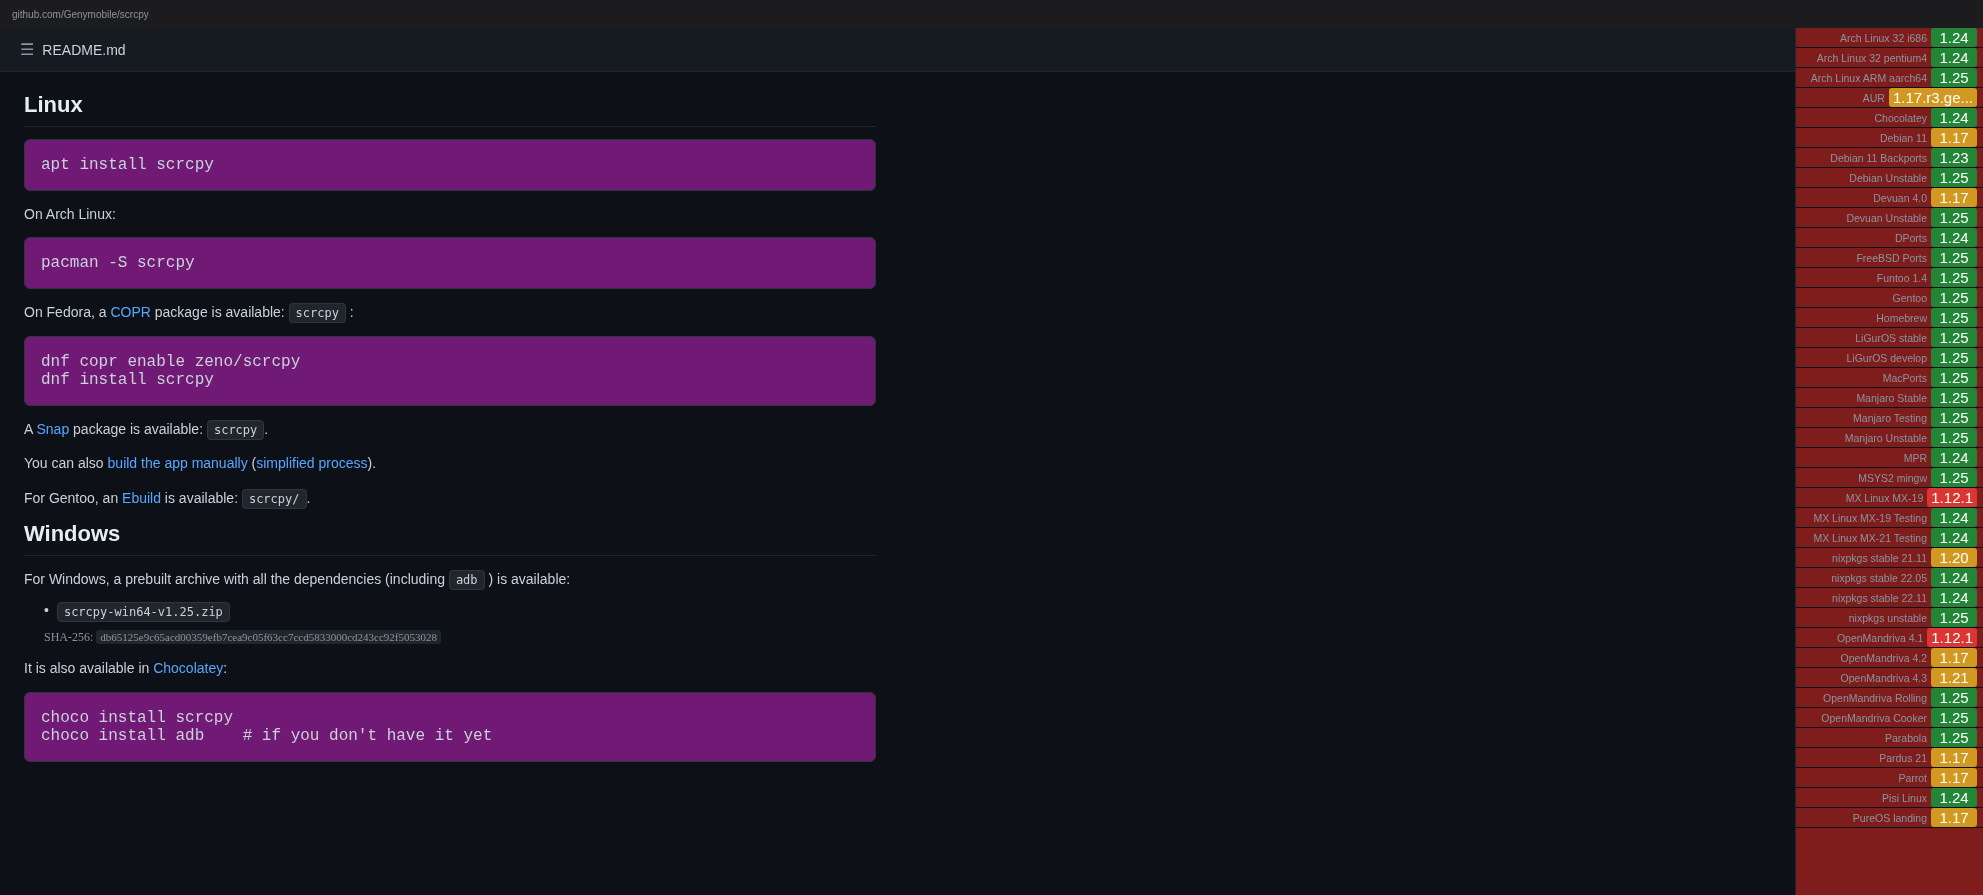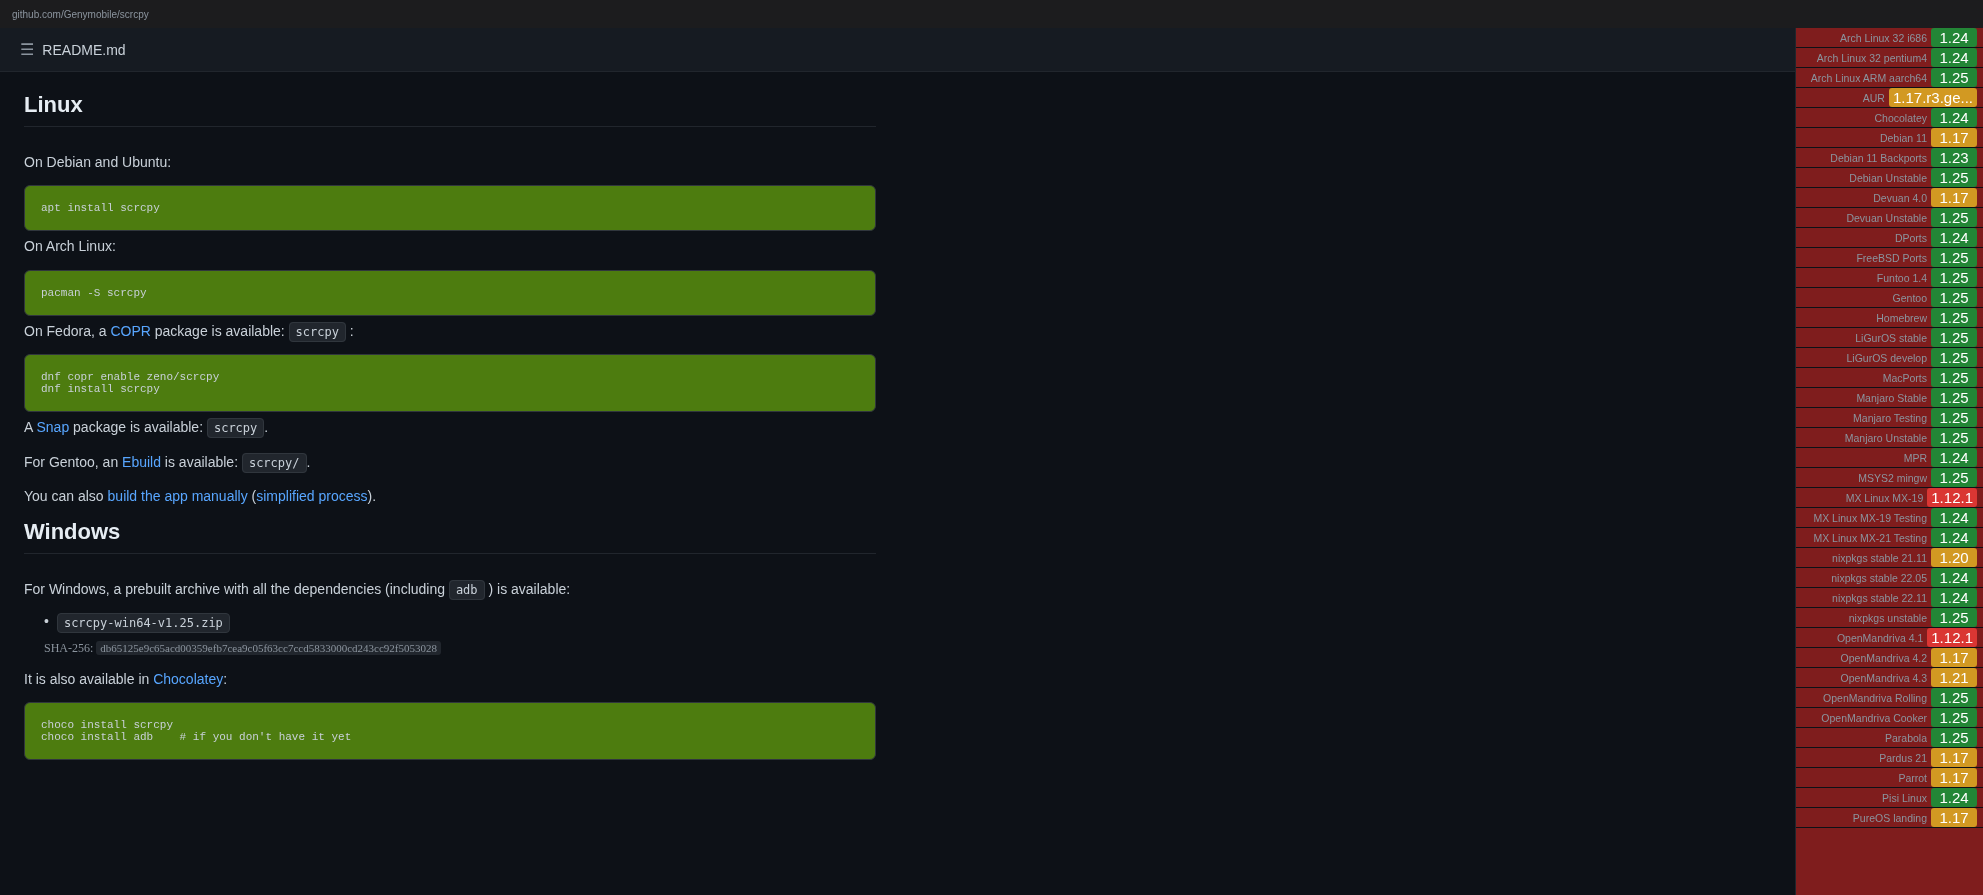--- a/index.html
+++ b/index.html
@@ -50,37 +50,37 @@
       font-size: 14px;
     }
     .readme-content {
       padding: 20px 24px;
       max-width: 900px;
     }
     h2 {
       color: #e6edf3;
       font-size: 22px;
       font-weight: 600;
-      margin-bottom: 24px;
+      margin-bottom: 12px;
       border-bottom: 1px solid #21262d;
       padding-bottom: 8px;
     }
     p {
       margin-bottom: 12px;
       line-height: 1.6;
       color: #c9d1d9;
     }
     .code-block {
-      background: #4d7c0f;
+      background: #701a75;
       border: 1px solid #30363d;
       border-radius: 6px;
       padding: 16px;
-      margin: 4px 0;
+      margin: 12px 0;
       font-family: 'SFMono-Regular', Consolas, 'Liberation Mono', Menlo, monospace;
-      font-size: 11px;
+      font-size: 16px;
       color: #c9d1d9;
     }
     .inline-code {
       background: #21262d;
       border: 1px solid #30363d;
       border-radius: 4px;
       padding: 2px 6px;
       font-family: 'SFMono-Regular', Consolas, monospace;
       font-size: 12px;
       color: #c9d1d9;
@@ -157,21 +157,20 @@
 
   <div class="readme-panel">
     <div class="readme-header">
       <span class="hamburger-icon">☰</span>
       <span class="readme-title">README.md</span>
     </div>
     <div class="readme-content">
 
       <h2>Linux</h2>
 
-      <p>On Debian and Ubuntu:</p>
       <div class="code-block">
         <span>apt install scrcpy</span>
       </div>
 
       <p>On Arch Linux:</p>
       <div class="code-block">
         <span>pacman -S scrcpy</span>
       </div>
 
       <p>
@@ -179,25 +178,25 @@
       </p>
       <div class="code-block">
         <span>dnf copr enable zeno/scrcpy<br>dnf install scrcpy</span>
       </div>
 
       <p>
         <span>A </span><a href="#">Snap</a><span> package is available: </span><span class="inline-code">scrcpy</span><span>.</span>
       </p>
 
       <p>
+        <span>You can also </span><a href="#">build the app manually</a><span> (</span><a href="#">simplified process</a><span>).</span>
+      </p>
+
+      <p>
         <span>For Gentoo, an </span><a href="#">Ebuild</a><span> is available: </span><span class="inline-code">scrcpy/</span><span>.</span>
-      </p>
-
-      <p>
-        <span>You can also </span><a href="#">build the app manually</a><span> (</span><a href="#">simplified process</a><span>).</span>
       </p>
 
       <h2>Windows</h2>
 
       <p>
         <span>For Windows, a prebuilt archive with all the dependencies (including </span><span class="inline-code">adb</span><span> ) is available:</span>
       </p>
 
       <div class="bullet-item">
         <span class="bullet-dot">•</span>

